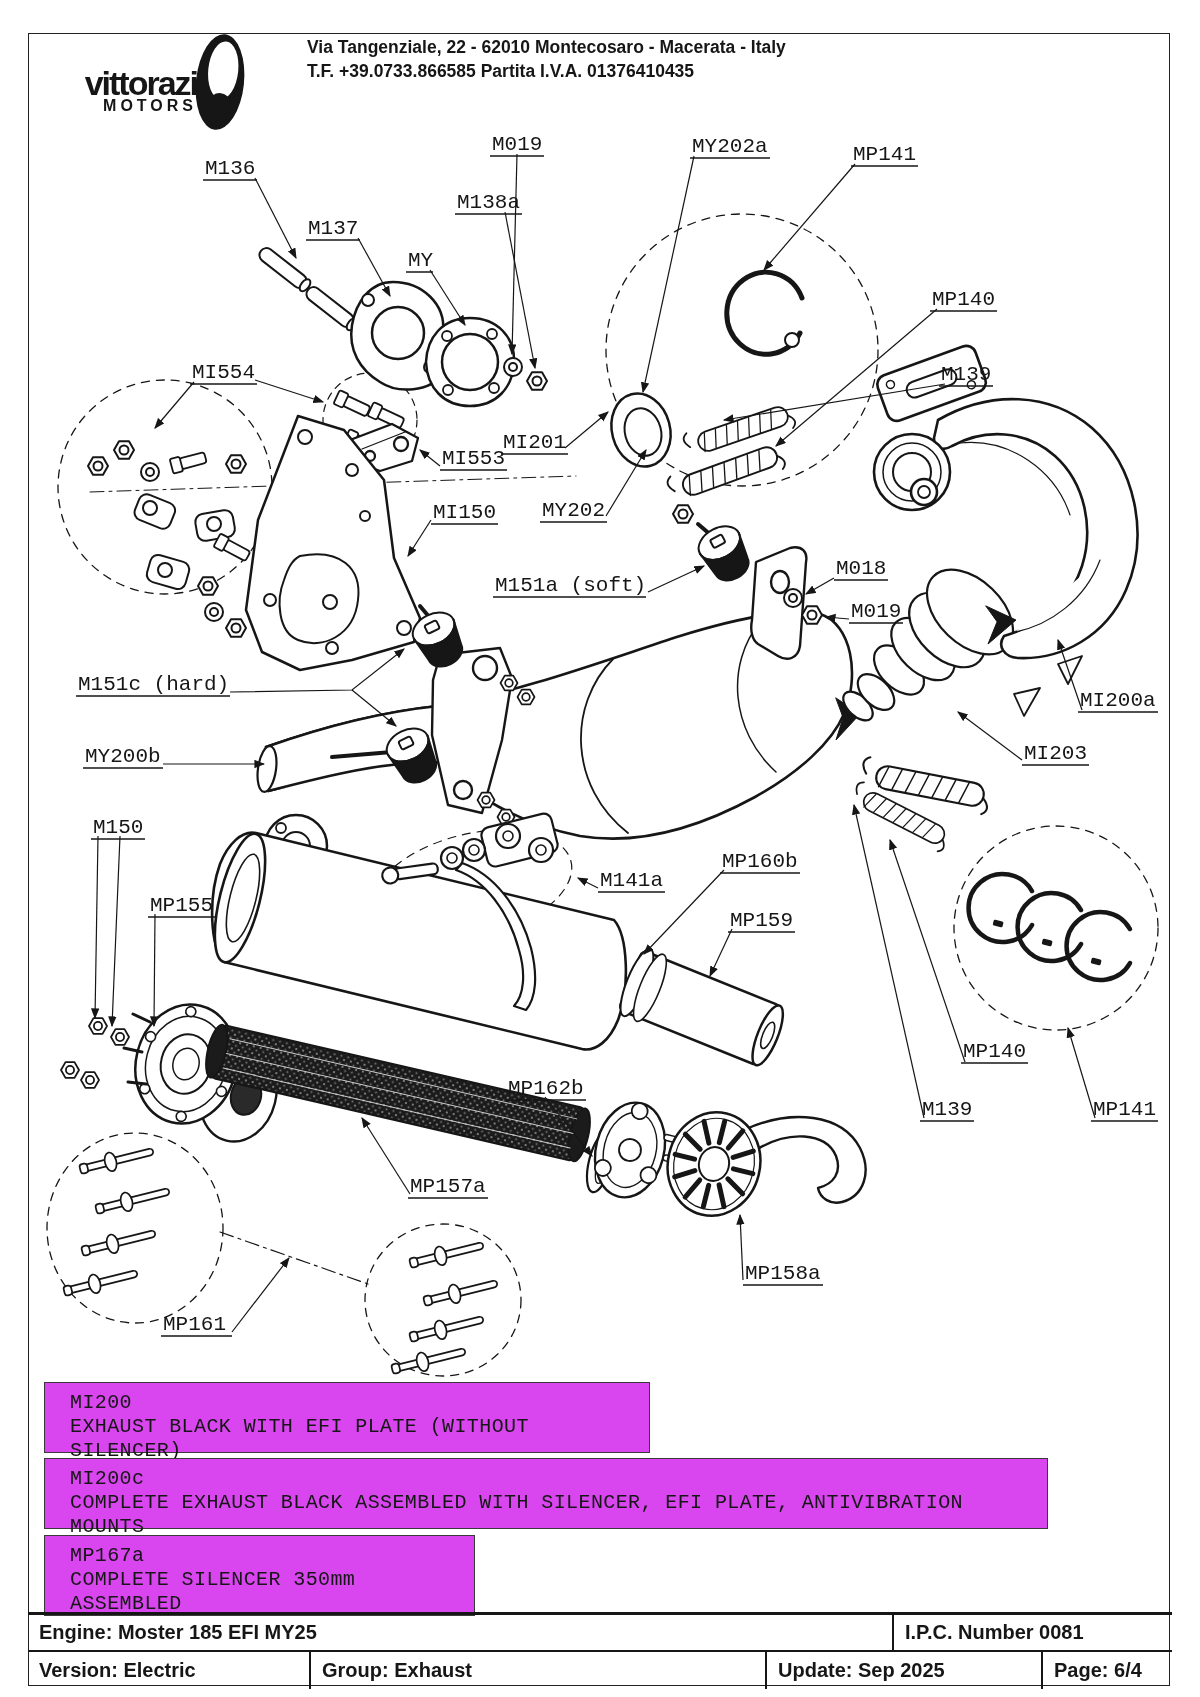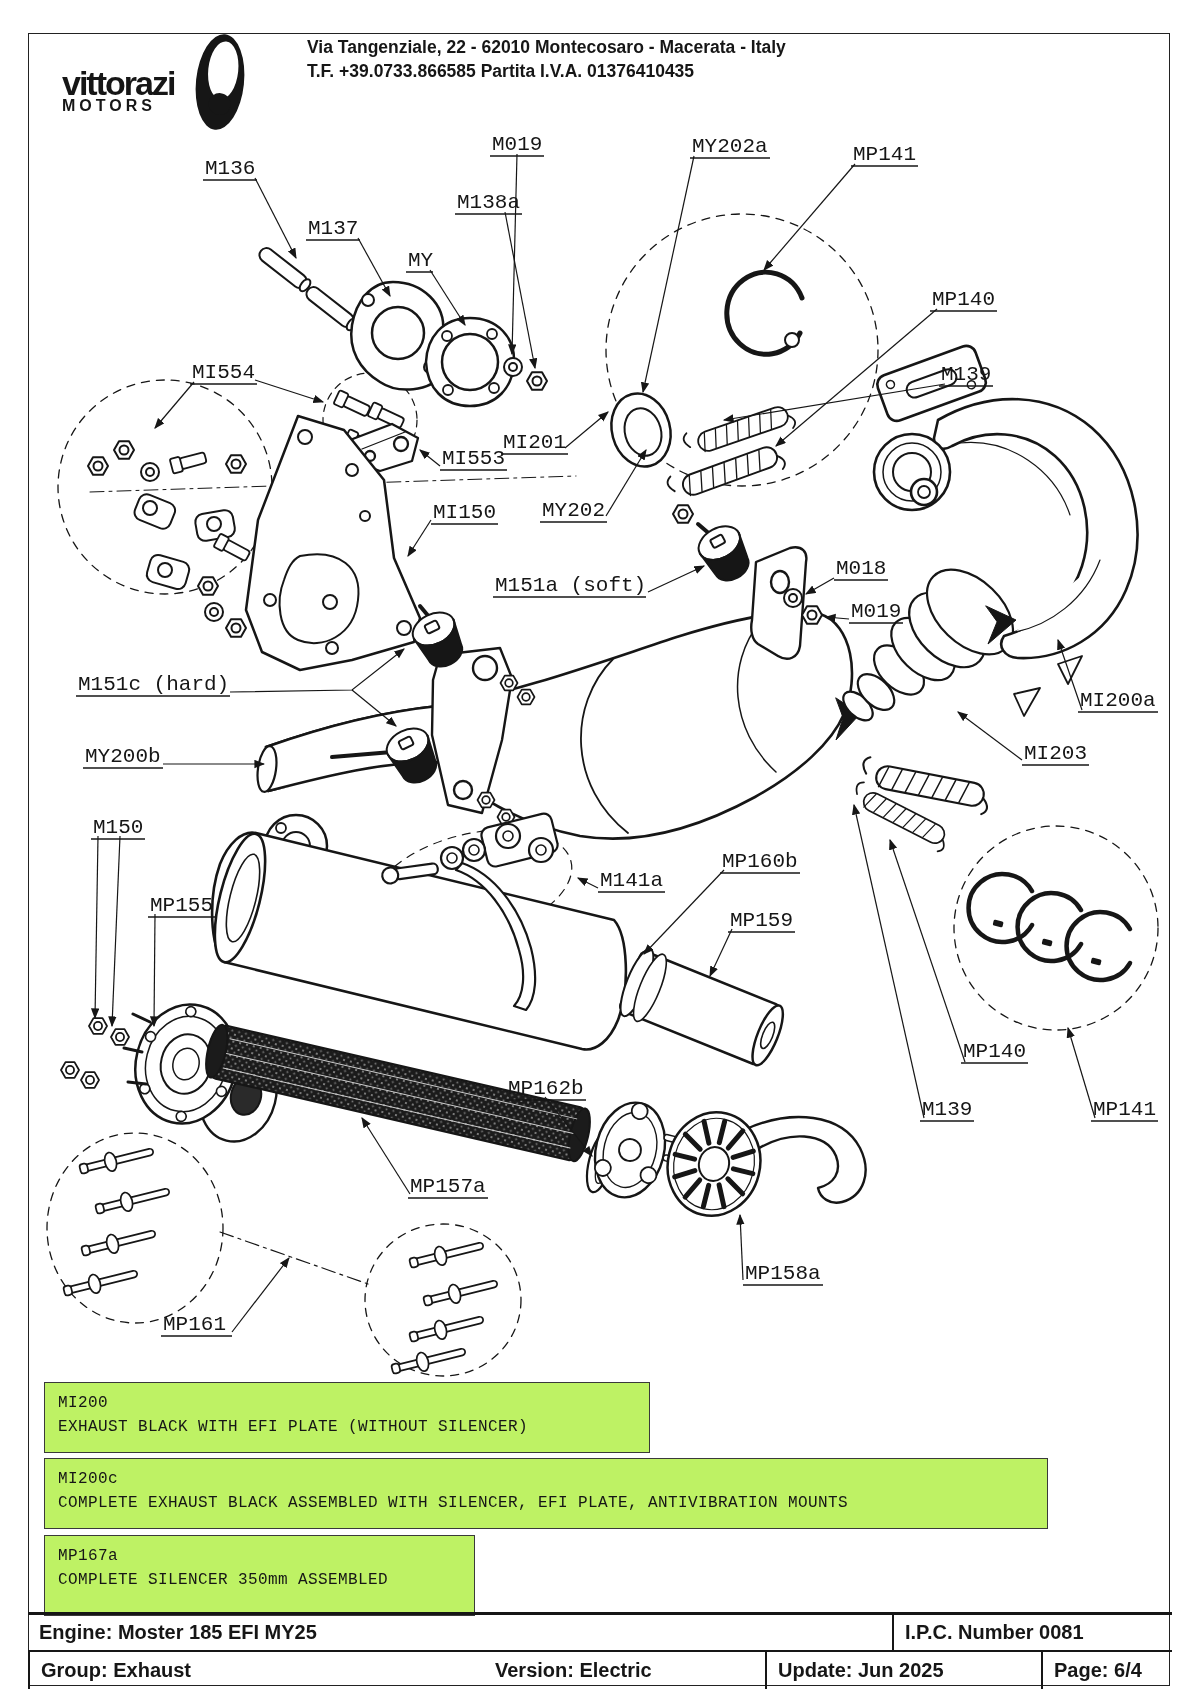--- a/index.html
+++ b/index.html
@@ -1,31 +1,31 @@
 <!DOCTYPE html>
 <html><head>
 <meta charset="utf-8">
 <style>
   html,body{margin:0;padding:0;background:#e8e8e8;}
   .page{position:relative;width:1200px;height:1697px;background:#fff;overflow:hidden;
         font-family:"Liberation Sans",sans-serif;color:#161616;}
   .page-border{position:absolute;left:28px;top:33px;width:1142px;height:1653px;
         border:1.6px solid #222;box-sizing:border-box;}
   
-  .brand{position:absolute;left:62px;top:68px;width:135px;text-align:left;}
+  .brand{position:absolute;left:62px;top:68px;width:135px;text-align:right;}
   .brand-name{font-weight:bold;font-size:34px;letter-spacing:-2px;line-height:30px;}
   .brand-sub{font-weight:bold;font-size:16px;letter-spacing:4px;line-height:16px;}
   .addr{position:absolute;left:293px;top:36px;font-weight:bold;font-size:17.5px;line-height:23.5px;margin-left:14px;}
   
   svg.diagram{position:absolute;left:0;top:0;}
   .lbl{font-family:"Liberation Mono","DejaVu Sans Mono",monospace;font-size:21px;fill:#161616;}
   
   .descbox{position:absolute;border:1.7px solid #3a3a3a;box-sizing:border-box;
-        font-family:"Liberation Mono","DejaVu Sans Mono",monospace;font-size:16px;
-        letter-spacing:.4px;line-height:24px;padding:8px 0 0 13px;background:#bef264;}
+        font-family:"Liberation Mono","DejaVu Sans Mono",monospace;font-size:20px;
+        letter-spacing:.4px;line-height:24px;padding:8px 0 0 25px;background:#d946ef;}
   
   .footer{position:absolute;left:28px;top:1612px;width:1144px;height:74px;box-sizing:border-box;
         border-top:3px solid #161616;font-weight:bold;font-size:20px;}
   .frow{display:flex;height:37px;box-sizing:border-box;}
   .frow1{border-bottom:2.5px solid #161616;}
   .fcell{display:flex;align-items:center;padding-left:11px;box-sizing:border-box;height:100%;}
   .fdiv{border-left:2.5px solid #161616;text-align:right;}
 </style>
 </head>
 <body>
@@ -532,19 +532,19 @@
     <div>MP167a</div>
     <div>COMPLETE SILENCER 350mm ASSEMBLED</div>
   </div>
 
   <div class="footer">
     <div class="frow frow1">
       <div class="fcell" style="width:864px">Engine: Moster 185 EFI MY25</div>
       <div class="fcell fdiv" style="width:280px">I.P.C. Number 0081</div>
     </div>
     <div class="frow">
+      <div class="fcell" style="width:281px">Version: Electric</div>
       <div class="fcell fdiv" style="width:456px">Group: Exhaust</div>
-      <div class="fcell" style="width:281px">Version: Electric</div>
-      <div class="fcell fdiv" style="width:276px">Update: Jun 2025</div>
+      <div class="fcell fdiv" style="width:276px">Update: Sep 2025</div>
       <div class="fcell fdiv" style="width:131px">Page: 6/4</div>
     </div>
   </div>
 </div>
 
 </body></html>

